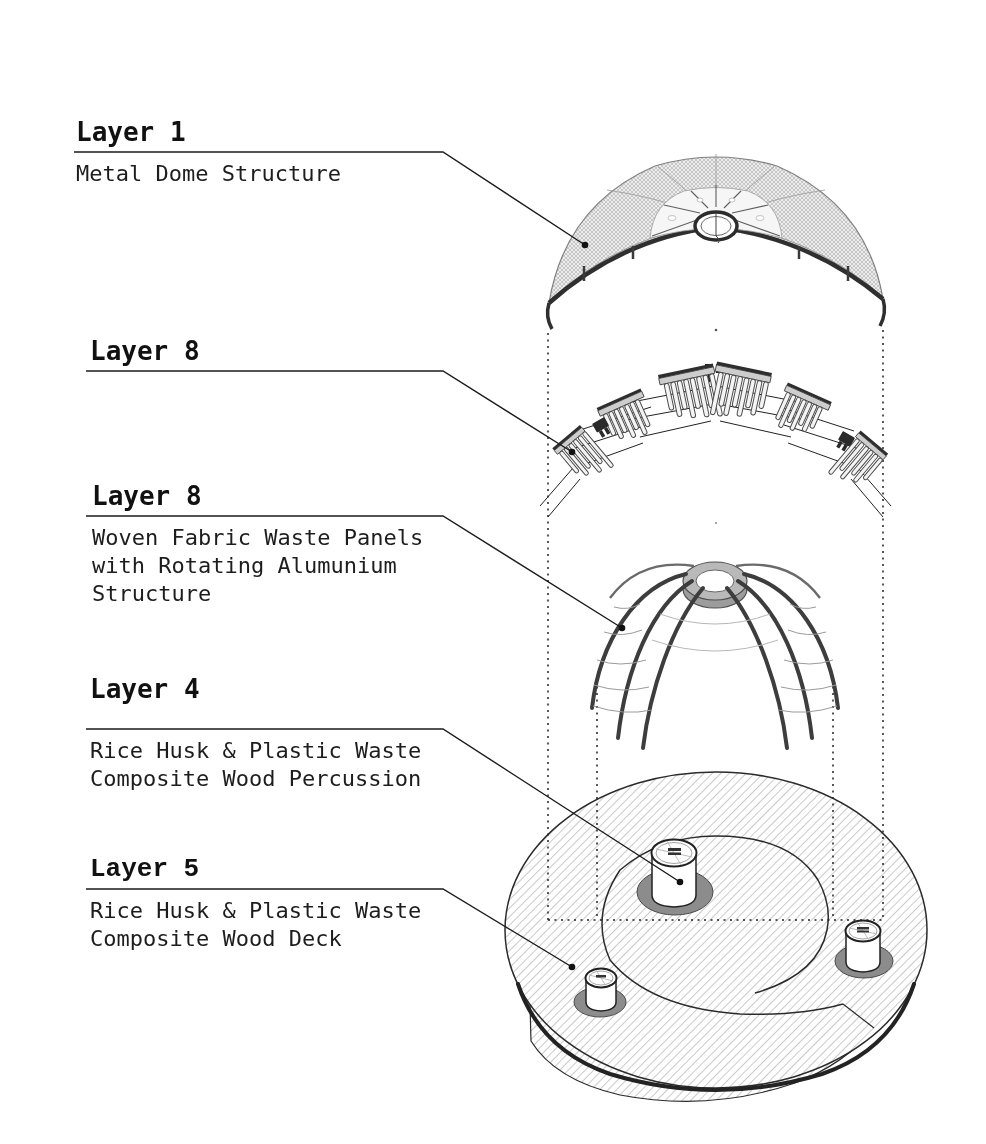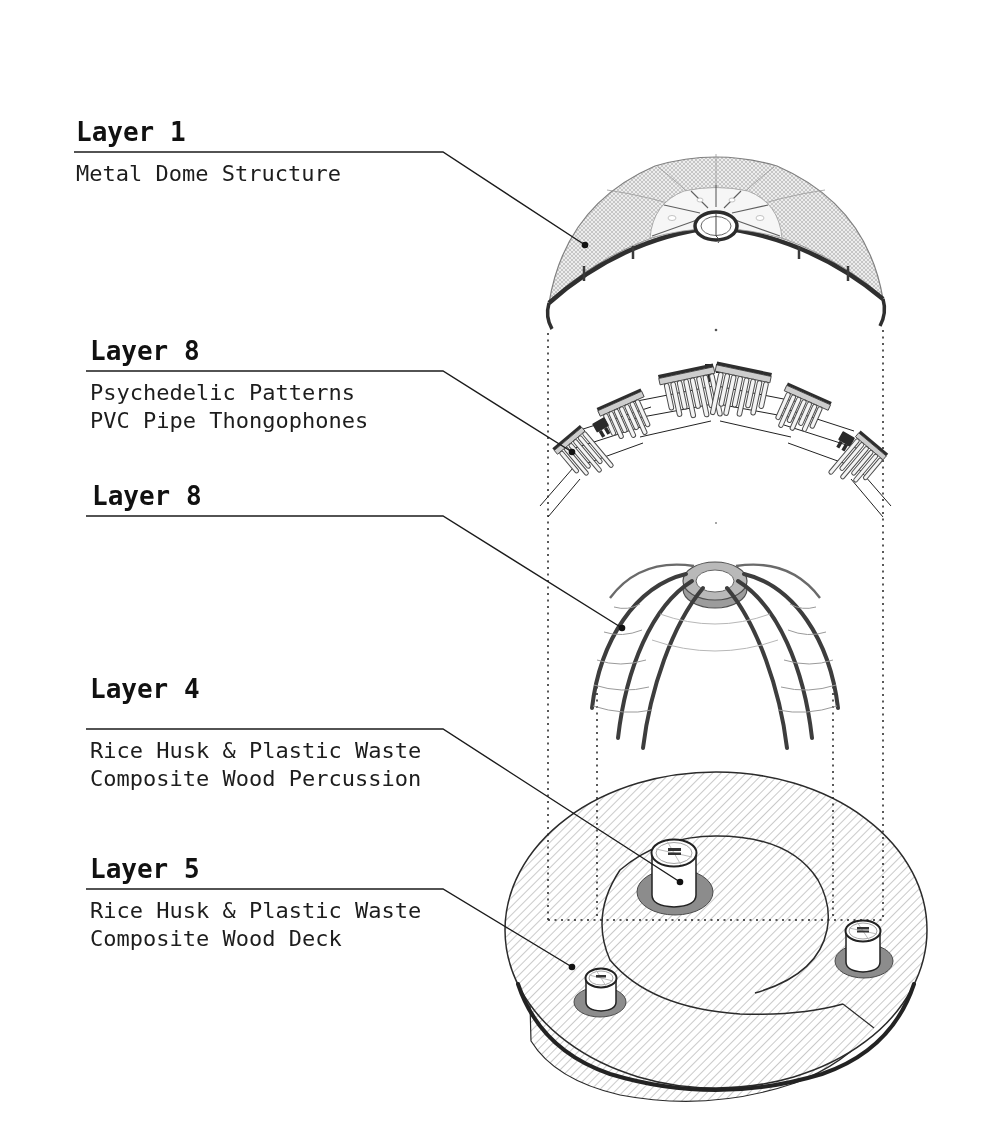--- a/index.html
+++ b/index.html
@@ -308,38 +308,39 @@
   <div class="label" style="left:76px;top:117px;">
     <div class="label-title">Layer 1</div>
   </div>
   <div class="label" style="left:76px;top:160px;">
     <div class="label-desc">Metal Dome Structure</div>
   </div>
 
   <div class="label" style="left:90px;top:336px;">
     <div class="label-title">Layer 8</div>
   </div>
-  <div class="label" style="left:90px;top:379px;">
-    <div class="label-desc">Psychedelic Patterns
-PVC Pipe Thongophones</div>
-  </div>
 
   <div class="label" style="left:92px;top:481px;">
     <div class="label-title">Layer 8</div>
+  </div>
+  <div class="label" style="left:92px;top:524px;">
+    <div class="label-desc">Woven Fabric Waste Panels
+with Rotating Alumunium
+Structure</div>
   </div>
 
   <div class="label" style="left:90px;top:674px;">
     <div class="label-title">Layer 4</div>
   </div>
   <div class="label" style="left:90px;top:737px;">
     <div class="label-desc">Rice Husk &amp; Plastic Waste
 Composite Wood Percussion</div>
   </div>
 
-  <div class="label" style="left:90px;top:854px;">
+  <div class="label" style="left:90px;top:854px;font-family:Liberation Mono, monospace;">
     <div class="label-title">Layer 5</div>
   </div>
   <div class="label" style="left:90px;top:897px;">
     <div class="label-desc">Rice Husk &amp; Plastic Waste
 Composite Wood Deck</div>
   </div>
 
 </div>
 
 </body></html>

